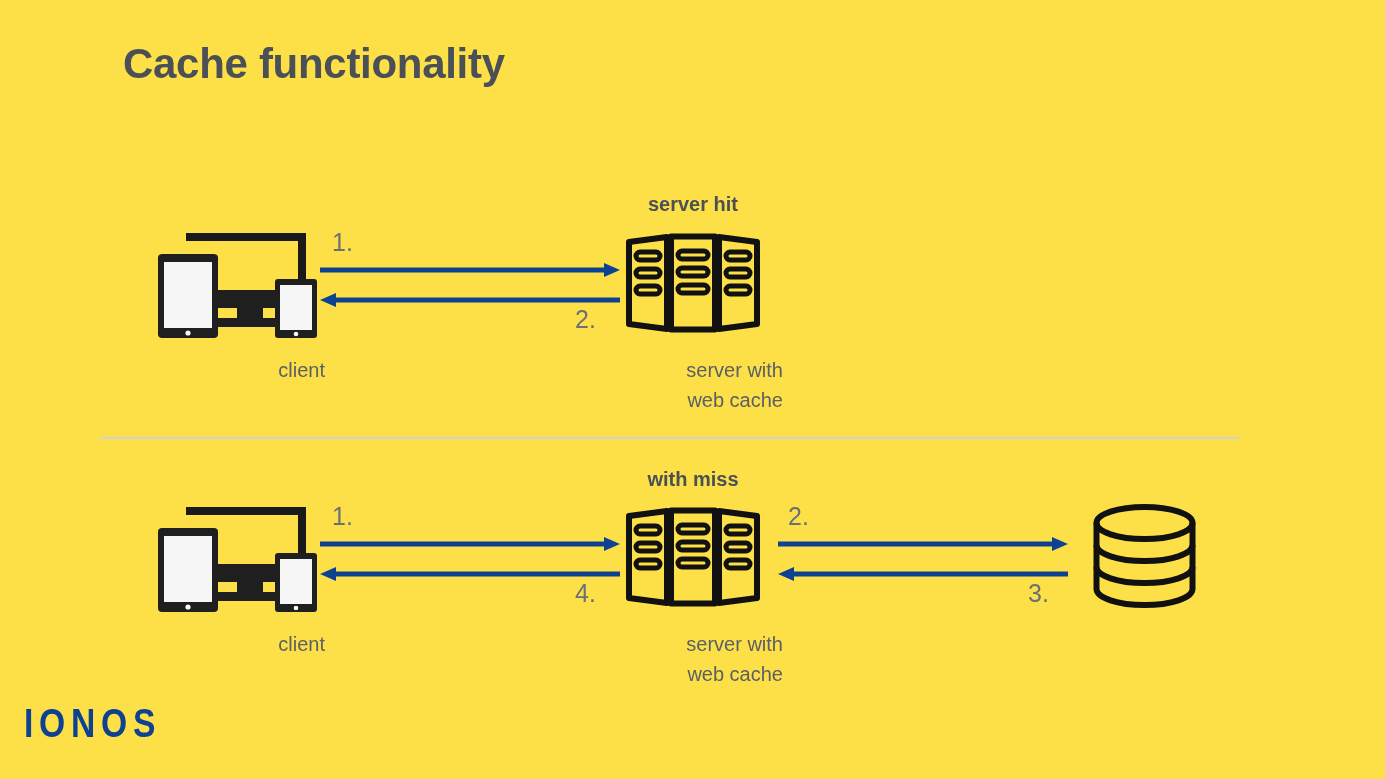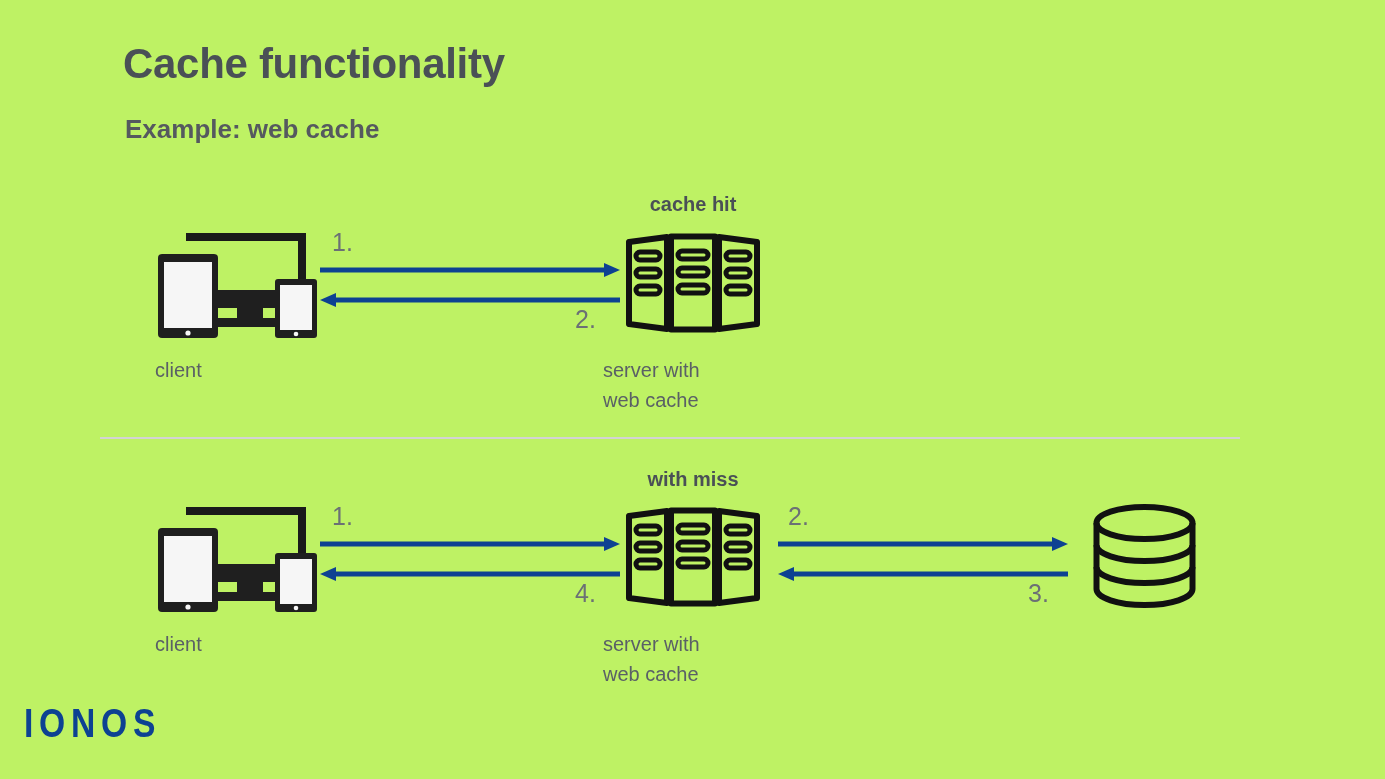--- a/index.html
+++ b/index.html
@@ -11,21 +11,21 @@
     width: 1385px;
     height: 779px;
     background: #f6f6f6;
     font-family: "Liberation Sans", sans-serif;
     overflow: hidden;
     position: relative;
   }
   .slide {
     position: absolute;
     inset: 0;
-    background: #bef264;
+    background: #fde047;
   }
 
   
   .title {
     position: absolute;
     left: 123px;
     top: 40px;
     font-size: 42px;
     font-weight: bold;
     color: #4a5056;
@@ -50,21 +50,21 @@
     width: 1140px;
     height: 2px;
     background: #d3d3d3;
   }
 
   
   .node-label {
     position: absolute;
     font-size: 20px;
     color: #5a6066;
-    text-align: left;
+    text-align: right;
     line-height: 30px;
     white-space: pre-line;
   }
   .head-label {
     position: absolute;
     font-size: 20px;
     font-weight: bold;
     color: #4a5056;
     text-align: center;
     white-space: nowrap;
@@ -102,23 +102,22 @@
     transform-origin: left top;
     white-space: nowrap;
   }
 </style>
 </head>
 <body>
 
 <div class="slide">
 
   <div class="title">Cache functionality</div>
-  <div class="subtitle">Example: web cache</div>
-
-  <div class="head-label" style="left:600px; top:193px; width:186px;">cache hit</div>
+
+  <div class="head-label" style="left:600px; top:193px; width:186px;">server hit</div>
 
   <div class="icon-box" style="left:155px; top:228px;">
     <svg width="170" height="110" viewBox="0 0 170 110" aria-hidden="true">
 
       <path d="M31 9 H147 V74" fill="none" stroke="#1a1a1a" stroke-width="8"></path>
 
       <rect x="58" y="62" width="78" height="18" fill="#1f1f1f"></rect>
       <rect x="82" y="80" width="26" height="13" fill="#1f1f1f"></rect>
       <rect x="58" y="90" width="78" height="9" fill="#1f1f1f"></rect>
 

